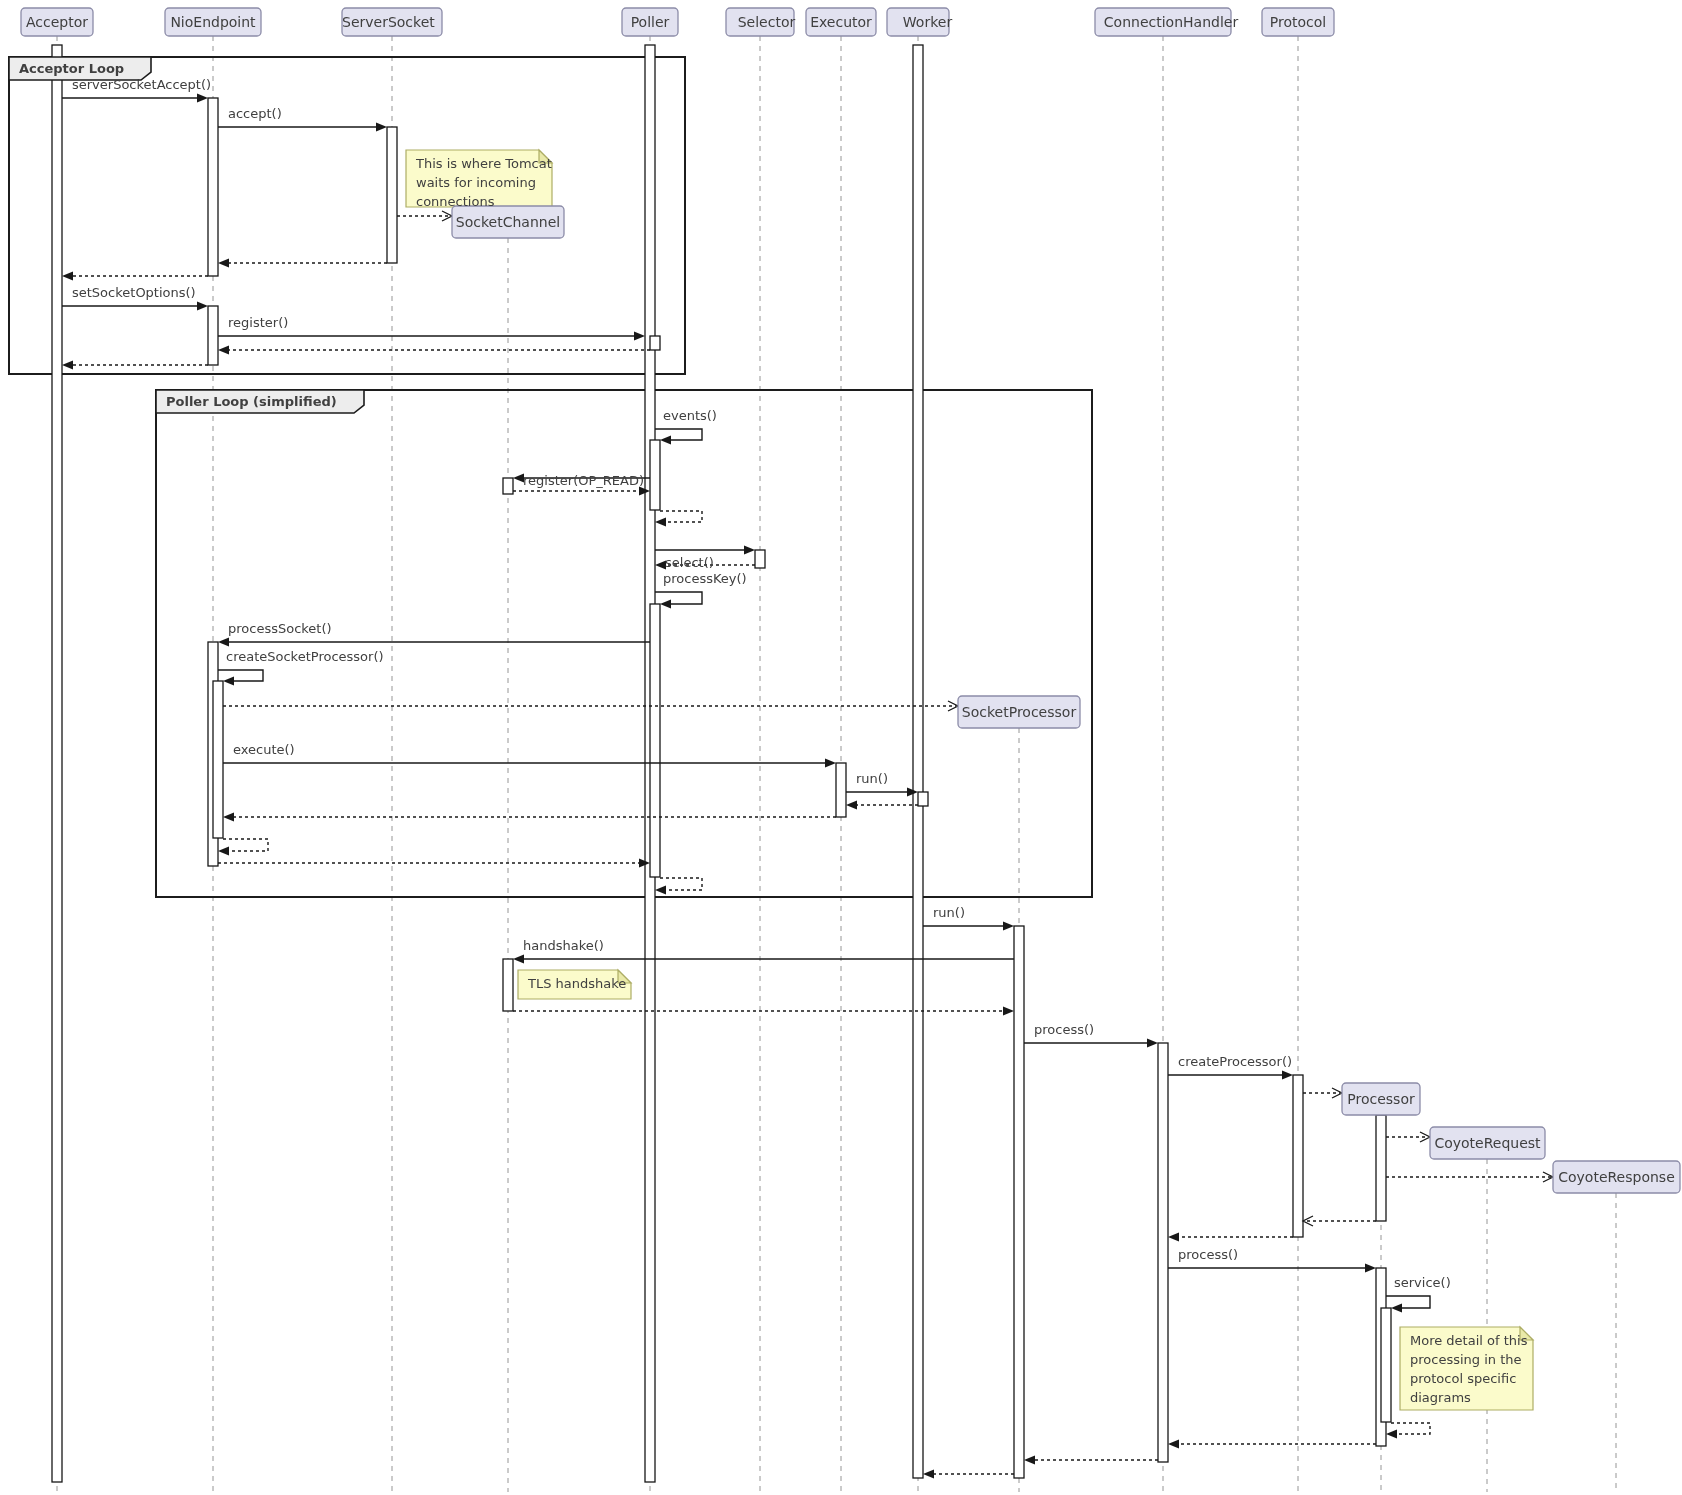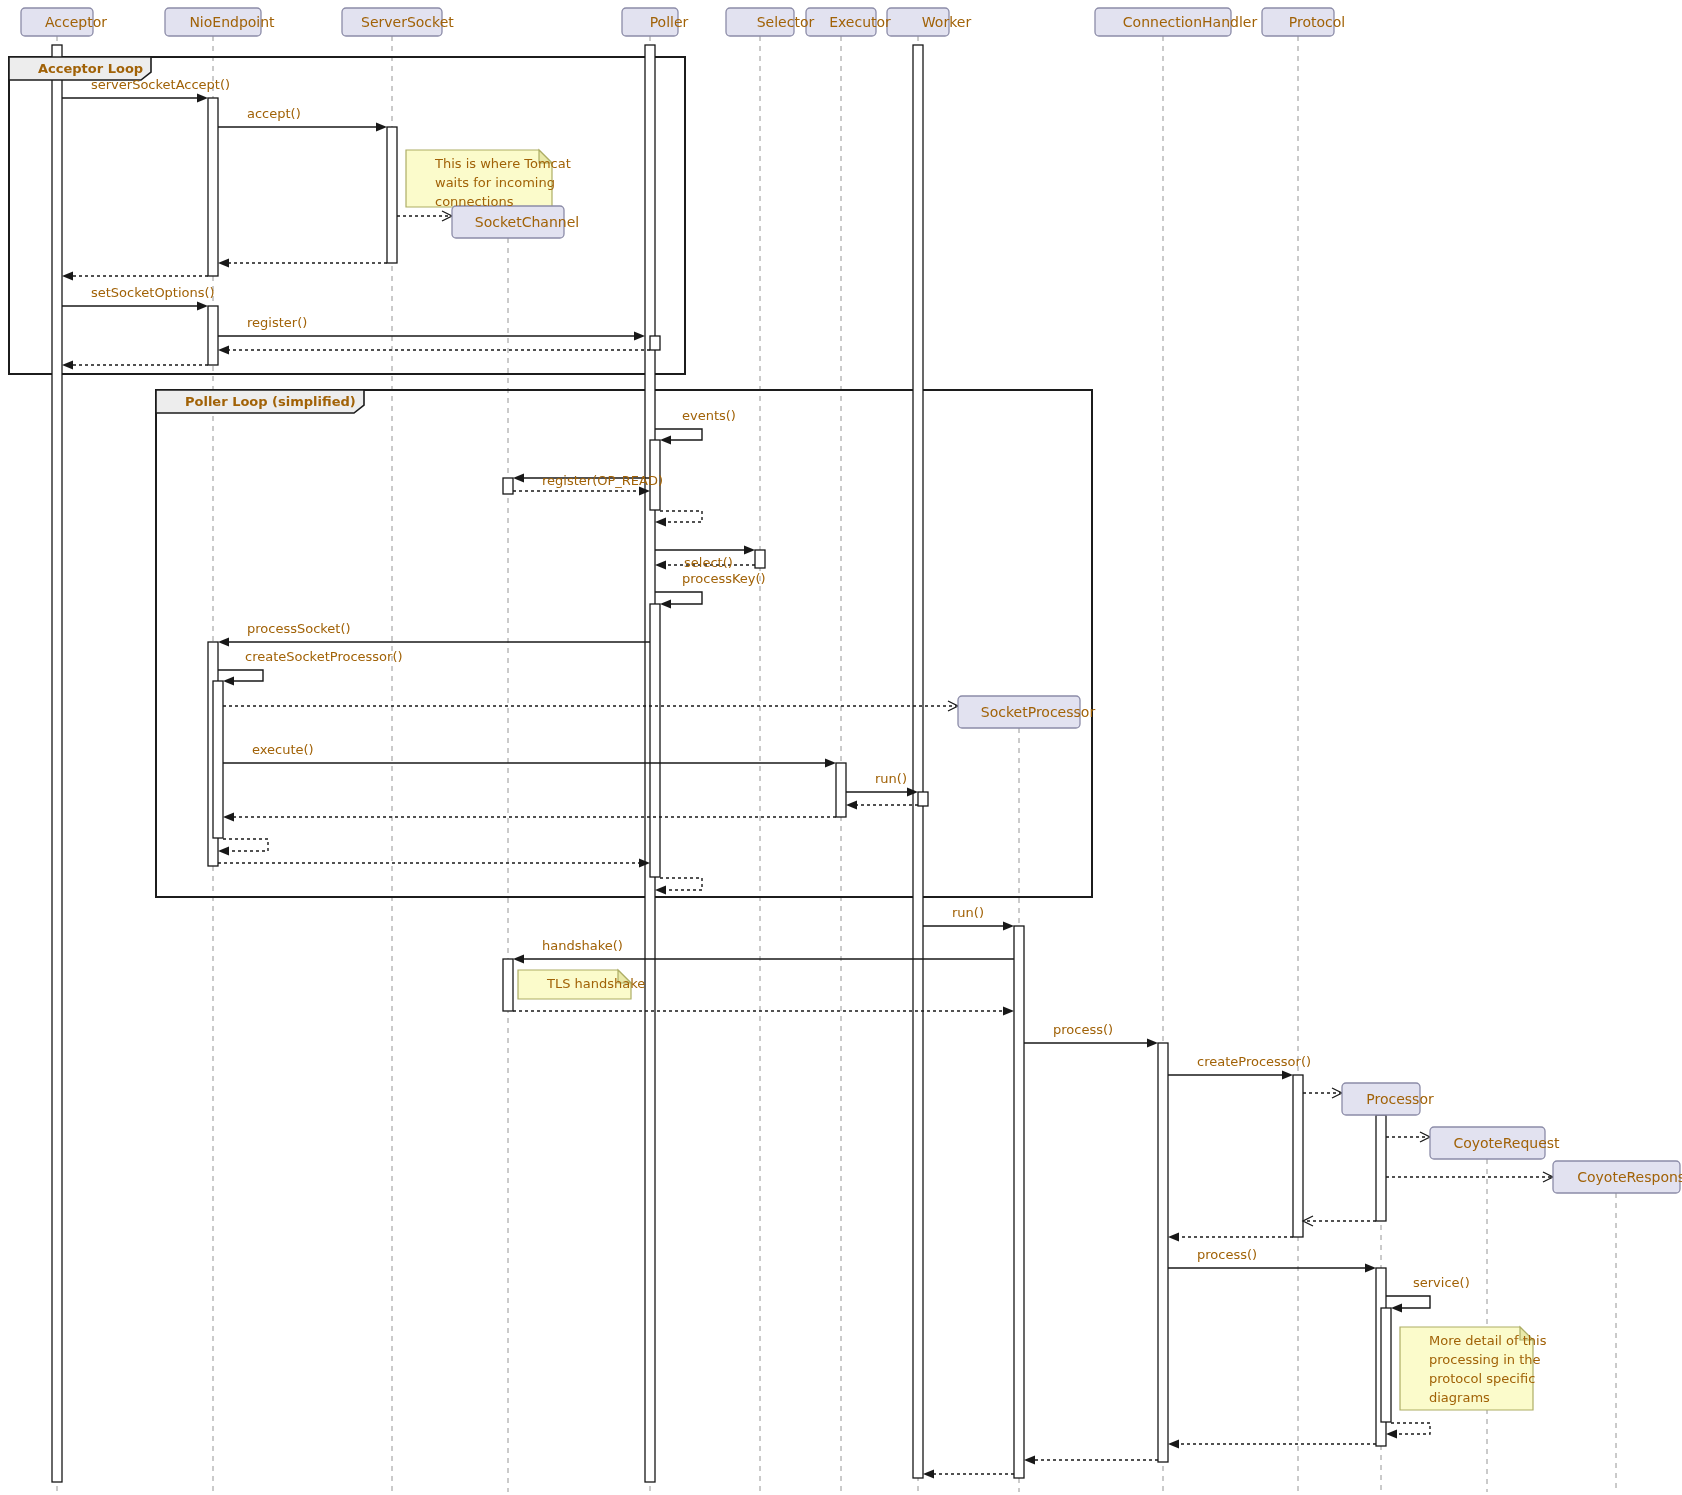--- a/index.html
+++ b/index.html
@@ -1,20 +1,20 @@
 <!DOCTYPE html>
 <html><head>
 <meta charset="utf-8">
 <style>
   html,body{margin:0;padding:0;background:#ffffff;}
   #stage{position:relative;width:1682px;height:1495px;background:#fff;
          font-family:"DejaVu Sans","Liberation Sans",sans-serif;overflow:hidden;}
   #svg-layer{position:absolute;left:0;top:0;}
   #labels-layer{position:absolute;left:0;top:0;width:1682px;height:1495px;pointer-events:none;}
-  .lbl{position:absolute;white-space:nowrap;color:#a16207;padding-left:19px;}
+  .lbl{position:absolute;white-space:nowrap;color:#404040;}
   .msg-label{font-size:13px;line-height:16px;}
   .participant-label{font-size:14px;line-height:28px;text-align:center;}
   .frame-label{font-size:13px;line-height:17px;font-weight:bold;}
   .note-text{font-size:13px;line-height:19px;white-space:pre-line;}
 </style>
 </head>
 <body>
 
 <div id="stage">
   <svg id="svg-layer" width="1682" height="1495" viewBox="0 0 1682 1495">

